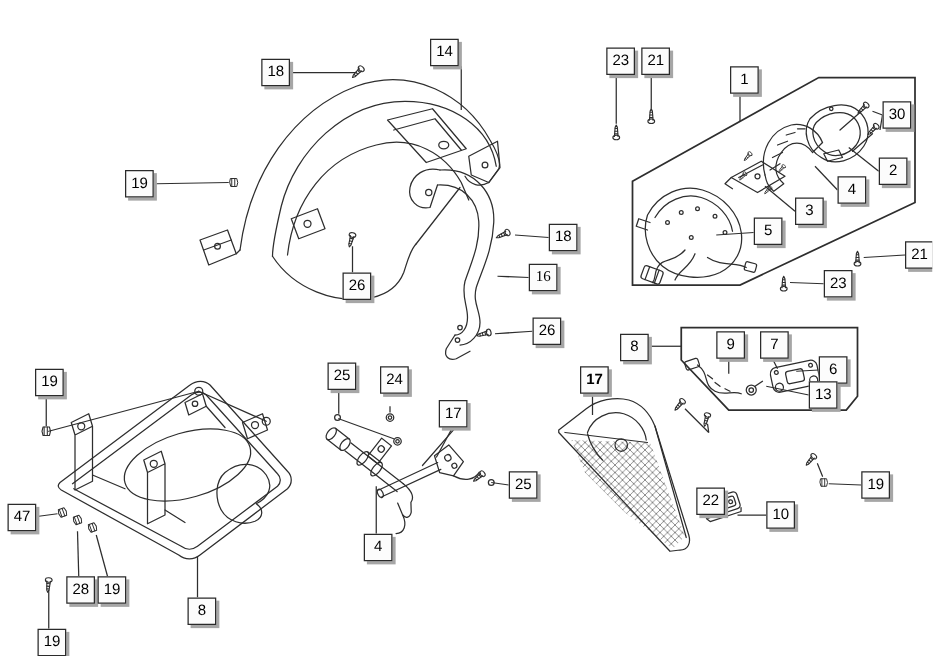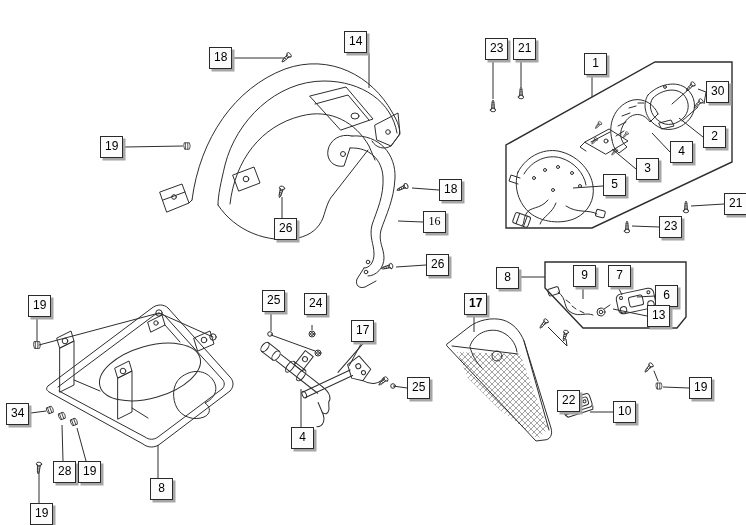--- a/index.html
+++ b/index.html
@@ -349,20 +349,20 @@
       <div class="callout" style="left: 464px; top: 293px; font-weight: bold;">17</div>
       <div class="callout" style="left: 557px; top: 346px; margin-top: 44px;">22</div>
       <div class="callout" style="left: 262px; top: 290px;">25</div>
       <div class="callout" style="left: 304px; top: 293px;">24</div>
       <div class="callout" style="left: 351px; top: 320px;">17</div>
       <div class="callout" style="left: 291px; top: 427px;">4</div>
       <div class="callout" style="left: 407px; top: 377px;">25</div>
       <div class="callout" style="left: 613px; top: 401px;">10</div>
       <div class="callout" style="left: 689px; top: 377px;">19</div>
       <div class="callout" style="left: 28px; top: 295px;">19</div>
-      <div class="callout" style="left: 6px; top: 403px;">34</div>
+      <div class="callout" style="left: 6px; top: 403px;">47</div>
       <div class="callout" style="left: 53px; top: 461px;">28</div>
       <div class="callout" style="left: 78px; top: 461px;">19</div>
       <div class="callout" style="left: 30px; top: 503px;">19</div>
       <div class="callout" style="left: 150px; top: 478px;">8</div>
     </div>
 
 </div>
 
 </body></html>

